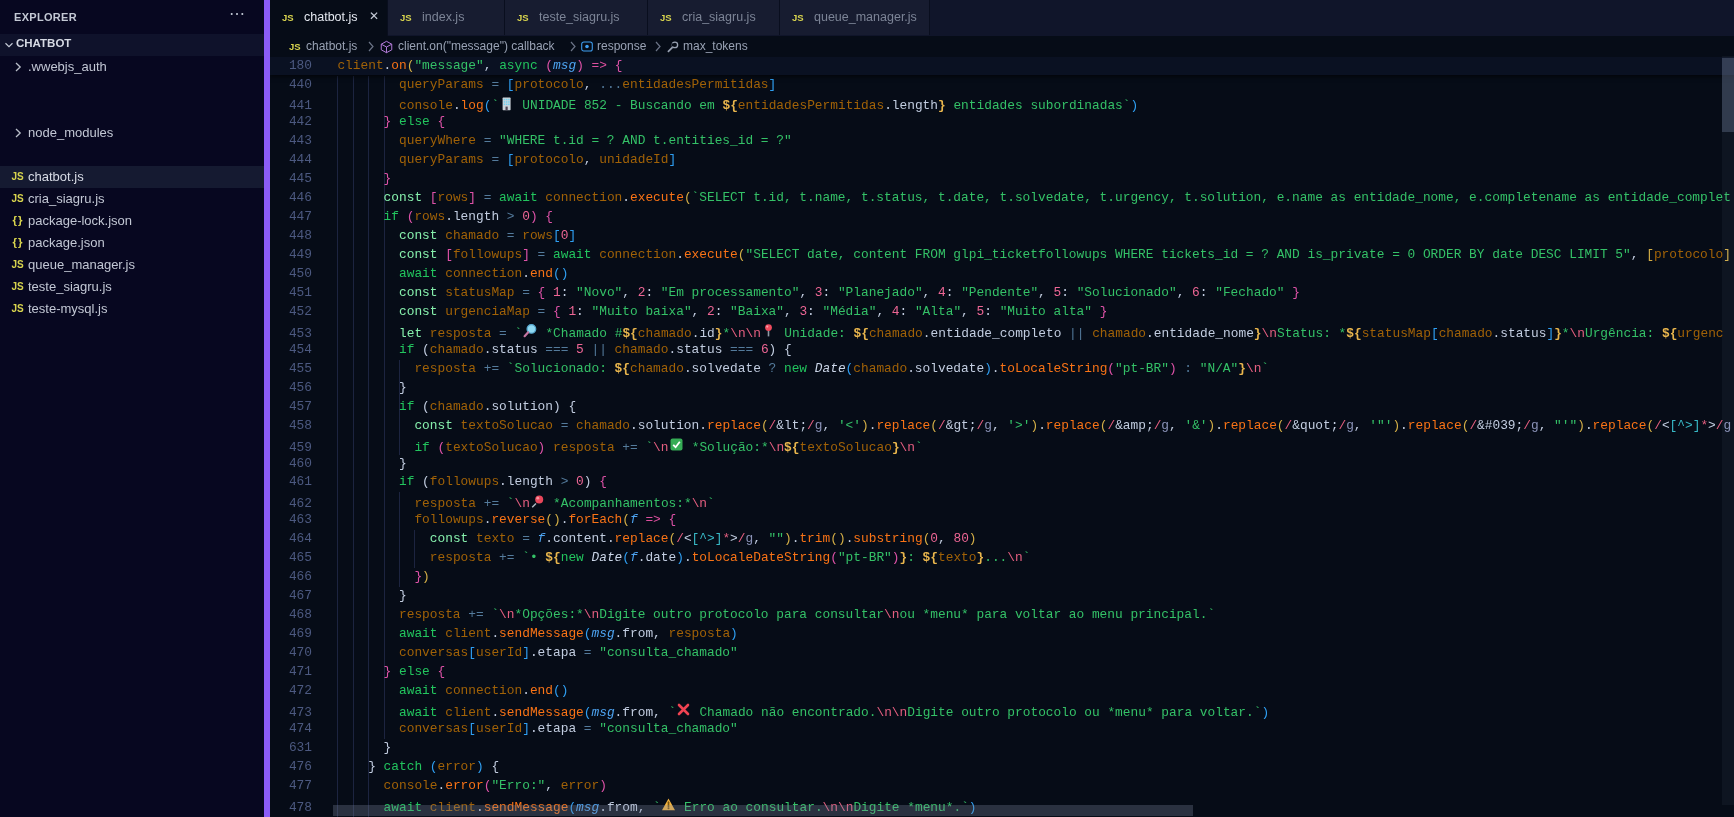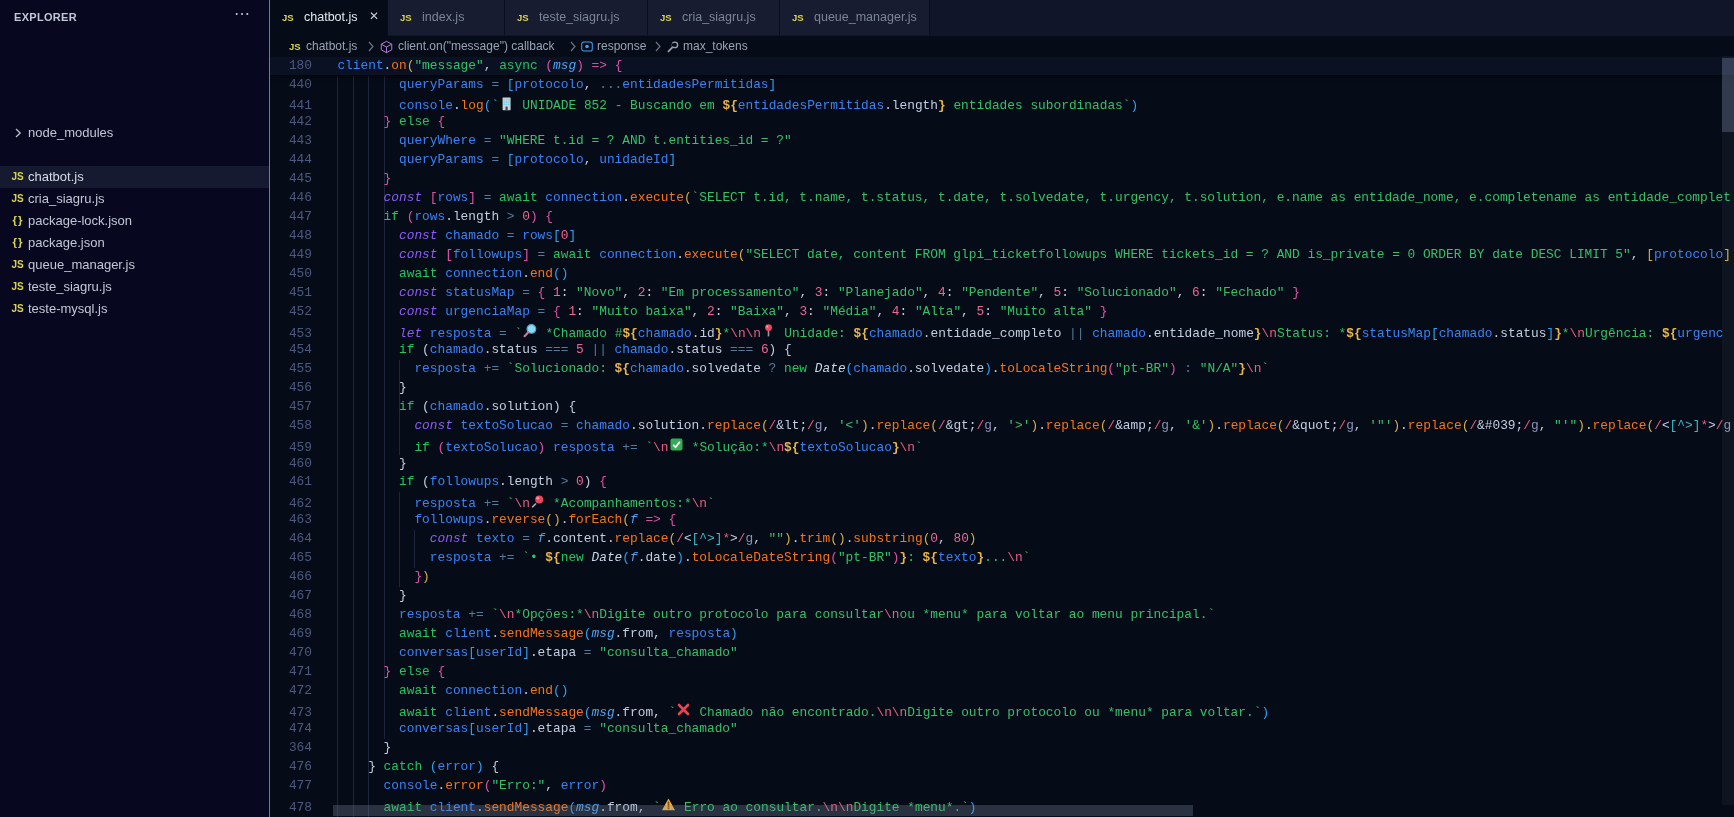--- a/index.html
+++ b/index.html
@@ -1,15 +1,15 @@
 <!DOCTYPE html>
 <html><head><meta charset="utf-8"><style>
 *{margin:0;padding:0;box-sizing:border-box}
 html,body{width:1734px;height:817px;overflow:hidden;background:#060c17;font-family:"Liberation Sans",sans-serif}
-#side{position:absolute;left:0;top:0;width:270px;height:817px;background:#070720;border-right:1px solid #8b5cf6}
+#side{position:absolute;left:0;top:0;width:270px;height:817px;background:#070720;border-right:6px solid #8b5cf6}
 #shead{position:absolute;left:0;top:0;width:100%;height:34px}
 #shead .t{position:absolute;left:14px;top:11px;font-size:11px;color:#c3c8d4;letter-spacing:.3px}
 #shead .dots{position:absolute;right:18px;top:4px;font-size:16px;color:#b8bfcc;letter-spacing:1px}
 #proj{position:absolute;left:0;top:34px;width:100%;height:22px;background:#0f122b}
 #proj .t{position:absolute;left:16px;top:3px;font-size:11.5px;font-weight:bold;color:#d6dae4}
 .it{position:absolute;left:0;width:100%;height:22px;font-size:13px;color:#c2c7d4}
 .it .nm{position:absolute;left:28px;top:3px}
 .it.sel{background:#151a31}
 .it.sel .nm{color:#d8dce6}
 .chev,.ficon{position:absolute;left:10px;top:3px;width:16px;height:16px}
@@ -21,39 +21,51 @@
 .tab .jsi{position:absolute;left:12px;top:10px;width:17px;height:15px;font-size:9.5px;font-weight:bold;color:#d8d44e;line-height:15px}
 .tab.act{background:#060c17;color:#e4e8f0;height:36px}
 .tab .x{position:absolute;right:8px;top:9px;font-size:12px;color:#c6ccd8}
 #crumbs{position:absolute;left:270px;top:36px;width:1464px;height:20.5px;background:#060c17;font-size:12px;color:#99a2b4}
 #crumbs span{position:absolute;top:3px}
 #crumbs svg{position:absolute}
 #editor{position:absolute;left:270px;top:56.5px;width:1464px;height:760.5px;background:#060c17;overflow:hidden}
 .row,#sticky{position:absolute;left:0;width:2200px;height:18.95px;line-height:18.95px;font-family:"Liberation Mono",monospace;font-size:12.84px;white-space:pre;color:#c2cde0}
 #sticky{top:0;left:0;padding-left:0;background:#0a1122;box-shadow:0 2px 4px rgba(0,0,0,.55);z-index:5}
 .num{display:inline-block;width:52px;text-align:right;padding-right:10px;color:#4c5980}
-.k{color:#22c55e}.s{color:#8b5cf6;font-style:italic}.a{color:#dc4f9e}
-.v{color:#3b82f6}.p{color:#c2cde0}.f{color:#f97316}
+.k{color:#22c55e}.s{color:#86efac;}.a{color:#dc4f9e}
+.v{color:#a16207}.p{color:#c2cde0}.f{color:#f97316}
 .g{color:#34c167}.e{color:#e65f80}.t{color:#e9b64d;font-weight:bold}
 .n{color:#ee6695}.o{color:#547b9c}
 .bO{color:#de52a8}.bB{color:#2f9ff2}.bG{color:#d3ae47}.bW{color:#c2cde0}
 .m{color:#4da3f0;font-style:italic}.d{color:#cbd6e8;font-style:italic}
 .rb{color:#c2cde0}.rd{color:#e65f80}.rc{color:#38b9c6}.rf{color:#8b93b8}
 .guide{position:absolute;width:1px;background:#1c2440}
 .em{display:inline-block;width:15.5px;height:15px;position:relative;top:2.5px;font-style:normal}
 .em svg{position:absolute;left:0;top:-1px}
 #hscroll{position:absolute;left:333px;top:805px;width:860px;height:11px;background:rgba(125,135,160,.30);z-index:9}
 #vtrack{position:absolute;left:1722px;top:56px;width:12px;height:749px;background:rgba(160,175,210,.055);z-index:9}
 #vthumb{position:absolute;left:1722px;top:58px;width:12px;height:74px;background:rgba(125,140,170,.32);z-index:10}
 </style></head>
 <body>
 <div id="side">
 <div id="shead">
       <span class="t">EXPLORER</span>
       <span class="dots">⋯</span>
+    </div>
+<div id="proj">
+      <svg viewBox="0 0 16 16" style="position:absolute;left:2px;top:4px;width:14px;height:14px">
+        <path d="M4 6 L8 10 L12 6" stroke="#c6ccd8" stroke-width="1.3" fill="none"></path>
+      </svg>
+      <span class="t">CHATBOT</span>
+    </div>
+<div class="it" style="top:56px">
+      <svg class="chev" viewBox="0 0 16 16">
+        <path d="M6 4 L10.2 8 L6 12" stroke="#b9bfc9" stroke-width="1.3" fill="none"></path>
+      </svg>
+      <span class="nm">.wwebjs_auth</span>
     </div>
 <div class="it" style="top:122px">
       <svg class="chev" viewBox="0 0 16 16">
         <path d="M6 4 L10.2 8 L6 12" stroke="#b9bfc9" stroke-width="1.3" fill="none"></path>
       </svg>
       <span class="nm">node_modules</span>
     </div>
 <div class="it sel" style="top:166px">
       <span class="jsb">JS</span>
       <span class="nm">chatbot.js</span>
@@ -203,21 +215,21 @@
 <div class="row" style="top:530.65px"><span class="num">467</span><span class="ind">&nbsp;&nbsp;&nbsp;&nbsp;&nbsp;&nbsp;&nbsp;&nbsp;&nbsp;&nbsp;</span><span class="bW">}</span></div>
 <div class="row" style="top:549.60px"><span class="num">468</span><span class="ind">&nbsp;&nbsp;&nbsp;&nbsp;&nbsp;&nbsp;&nbsp;&nbsp;&nbsp;&nbsp;</span><span class="v">resposta</span><span class="p"> </span><span class="o">+=</span><span class="p"> </span><span class="g">`</span><span class="e">\n</span><span class="g">*Opções:*</span><span class="e">\n</span><span class="g">Digite outro protocolo para consultar</span><span class="e">\n</span><span class="g">ou *menu* para voltar ao menu principal.`</span></div>
 <div class="row" style="top:568.55px"><span class="num">469</span><span class="ind">&nbsp;&nbsp;&nbsp;&nbsp;&nbsp;&nbsp;&nbsp;&nbsp;&nbsp;&nbsp;</span><span class="k">await</span><span class="p"> </span><span class="v">client</span><span class="p">.</span><span class="f">sendMessage</span><span class="bB">(</span><span class="m">msg</span><span class="p">.from</span><span class="p">, </span><span class="v">resposta</span><span class="bB">)</span></div>
 <div class="row" style="top:587.50px"><span class="num">470</span><span class="ind">&nbsp;&nbsp;&nbsp;&nbsp;&nbsp;&nbsp;&nbsp;&nbsp;&nbsp;&nbsp;</span><span class="v">conversas</span><span class="bB">[</span><span class="v">userId</span><span class="bB">]</span><span class="p">.etapa</span><span class="p"> </span><span class="o">=</span><span class="p"> </span><span class="g">"consulta_chamado"</span></div>
 <div class="row" style="top:606.45px"><span class="num">471</span><span class="ind">&nbsp;&nbsp;&nbsp;&nbsp;&nbsp;&nbsp;&nbsp;&nbsp;</span><span class="bO">}</span><span class="p"> </span><span class="k">else</span><span class="p"> </span><span class="bO">{</span></div>
 <div class="row" style="top:625.40px"><span class="num">472</span><span class="ind">&nbsp;&nbsp;&nbsp;&nbsp;&nbsp;&nbsp;&nbsp;&nbsp;&nbsp;&nbsp;</span><span class="k">await</span><span class="p"> </span><span class="v">connection</span><span class="p">.</span><span class="f">end</span><span class="bB">()</span></div>
 <div class="row" style="top:644.35px"><span class="num">473</span><span class="ind">&nbsp;&nbsp;&nbsp;&nbsp;&nbsp;&nbsp;&nbsp;&nbsp;&nbsp;&nbsp;</span><span class="k">await</span><span class="p"> </span><span class="v">client</span><span class="p">.</span><span class="f">sendMessage</span><span class="bB">(</span><span class="m">msg</span><span class="p">.from</span><span class="p">, </span><span class="g">`</span><i class="em"><svg width="15" height="15" viewBox="0 0 15 15">
           <path d="M3 3 L12 12 M12 3 L3 12" stroke="#ef4352" stroke-width="2.6" stroke-linecap="round"></path>
         </svg></i><span class="g"> Chamado não encontrado.</span><span class="e">\n\n</span><span class="g">Digite outro protocolo ou *menu* para voltar.`</span><span class="bB">)</span></div>
 <div class="row" style="top:663.30px"><span class="num">474</span><span class="ind">&nbsp;&nbsp;&nbsp;&nbsp;&nbsp;&nbsp;&nbsp;&nbsp;&nbsp;&nbsp;</span><span class="v">conversas</span><span class="bB">[</span><span class="v">userId</span><span class="bB">]</span><span class="p">.etapa</span><span class="p"> </span><span class="o">=</span><span class="p"> </span><span class="g">"consulta_chamado"</span></div>
-<div class="row" style="top:682.25px"><span class="num">364</span><span class="ind">&nbsp;&nbsp;&nbsp;&nbsp;&nbsp;&nbsp;&nbsp;&nbsp;</span><span class="bW">}</span></div>
+<div class="row" style="top:682.25px"><span class="num">631</span><span class="ind">&nbsp;&nbsp;&nbsp;&nbsp;&nbsp;&nbsp;&nbsp;&nbsp;</span><span class="bW">}</span></div>
 <div class="row" style="top:701.20px"><span class="num">476</span><span class="ind">&nbsp;&nbsp;&nbsp;&nbsp;&nbsp;&nbsp;</span><span class="bW">}</span><span class="p"> </span><span class="k">catch</span><span class="p"> </span><span class="bB">(</span><span class="v">error</span><span class="bB">)</span><span class="p"> </span><span class="bW">{</span></div>
 <div class="row" style="top:720.15px"><span class="num">477</span><span class="ind">&nbsp;&nbsp;&nbsp;&nbsp;&nbsp;&nbsp;&nbsp;&nbsp;</span><span class="v">console</span><span class="p">.</span><span class="f">error</span><span class="bO">(</span><span class="g">"Erro:"</span><span class="p">, </span><span class="v">error</span><span class="bO">)</span></div>
 <div class="row" style="top:739.10px"><span class="num">478</span><span class="ind">&nbsp;&nbsp;&nbsp;&nbsp;&nbsp;&nbsp;&nbsp;&nbsp;</span><span class="k">await</span><span class="p"> </span><span class="v">client</span><span class="p">.</span><span class="f">sendMessage</span><span class="bB">(</span><span class="m">msg</span><span class="p">.from</span><span class="p">, </span><span class="g">`</span><i class="em"><svg width="15" height="15" viewBox="0 0 15 15">
           <path d="M7.5 1.6 L14 13.2 L1 13.2 Z" fill="#f5b43e"></path>
           <path d="M7.5 5.2 L7.5 9.4" stroke="#7a5410" stroke-width="1.7" stroke-linecap="round"></path>
           <circle cx="7.5" cy="11.3" r="1" fill="#7a5410"></circle>
         </svg></i><span class="g"> Erro ao consultar.</span><span class="e">\n\n</span><span class="g">Digite *menu*.`</span><span class="bB">)</span></div>
     <div id="sticky"><span class="num">180</span><span class="ind">&nbsp;&nbsp;</span><span class="v">client</span><span class="p">.</span><span class="f">on</span><span class="bG">(</span><span class="g">"message"</span><span class="p">, </span><span class="k">async</span><span class="p"> </span><span class="bO">(</span><span class="m">msg</span><span class="bO">)</span><span class="p"> </span><span class="a">=&gt;</span><span class="p"> </span><span class="bO">{</span></div>
   </div>
 <div id="hscroll"></div>

